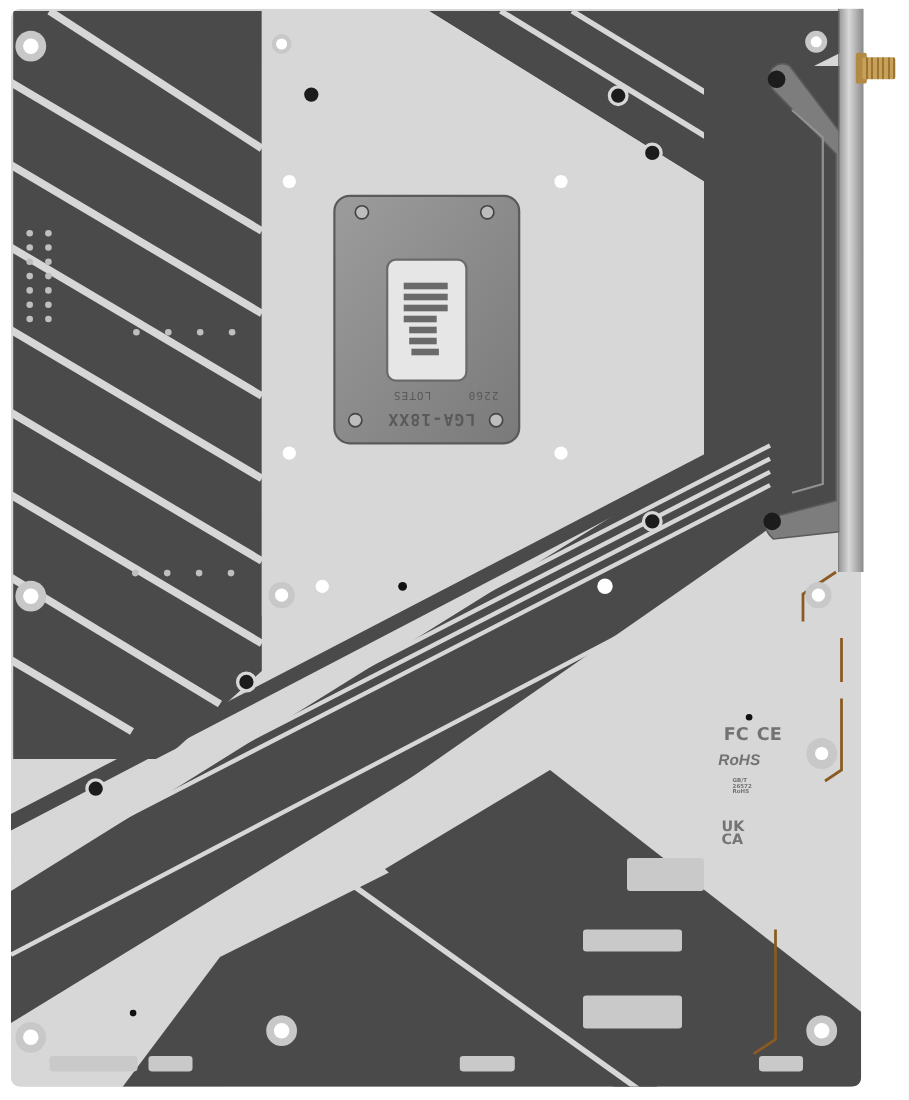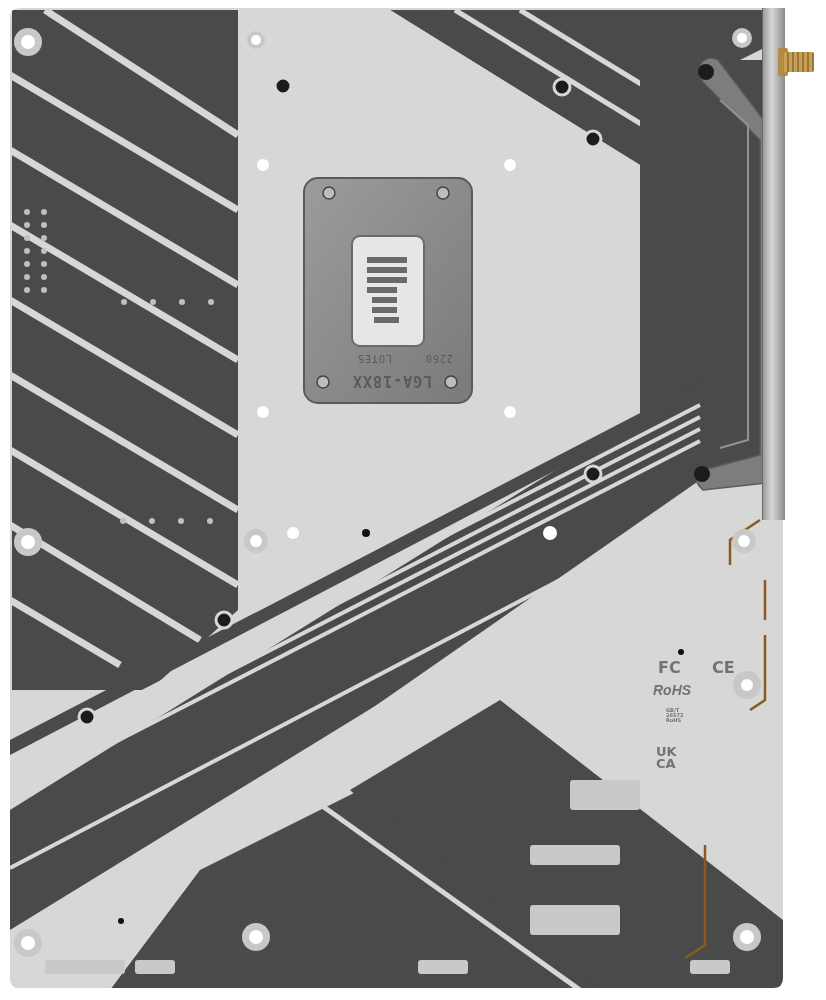--- a/index.html
+++ b/index.html
@@ -7,21 +7,21 @@
     .board-svg { position: absolute; left: 0; top: 0; width: 826px; height: 1000px; }
     .bracket { position: absolute; left: 762px; top: 8px; width: 22px; height: 512px; background: linear-gradient(90deg,#9a9a9a,#d8d8d8 40%,#8a8a8a); border-left: 1px solid #6a6a6a; }
     .antenna { position: absolute; left: 784px; top: 52px; width: 30px; height: 20px; background: repeating-linear-gradient(90deg,#c8a058 0 3px,#9a7636 3px 5px); border-radius: 2px; }
     .antenna-base { position: absolute; left: 778px; top: 48px; width: 10px; height: 28px; background: #b38a44; border-radius: 2px; }
     .socket-text { position: absolute; color: #5a5a5a; font-family: "DejaVu Sans Mono", monospace; transform: rotate(180deg); letter-spacing: 1px; }
     .socket-model { left: 352px; top: 372px; font-size: 15px; font-weight: bold; }
     .socket-code-a { left: 357px; top: 353px; font-size: 10px; }
     .socket-code-b { left: 425px; top: 353px; font-size: 10px; }
     .cert { position: absolute; color: #737373; font-weight: bold; }
     .cert-fcc { left: 658px; top: 658px; font-size: 16px; }
-    .cert-ce { left: 688px; top: 658px; font-size: 16px; margin-left: 24px; }
+    .cert-ce { left: 688px; top: 658px; font-size: 16px; }
     .cert-rohs { left: 653px; top: 682px; font-size: 14px; font-style: italic; font-family: "Liberation Sans", sans-serif; }
     .cert-gb { left: 666px; top: 708px; font-size: 5px; line-height: 5px; width: 22px; }
     .cert-uk { left: 656px; top: 746px; font-size: 13px; line-height: 12px; width: 22px; }
   </style>
 </head>
 <body>
 
 <svg class="board-svg" viewBox="0 0 826 1000" xmlns="http://www.w3.org/2000/svg">
   <defs>
     <clipPath id="pcbclip">

